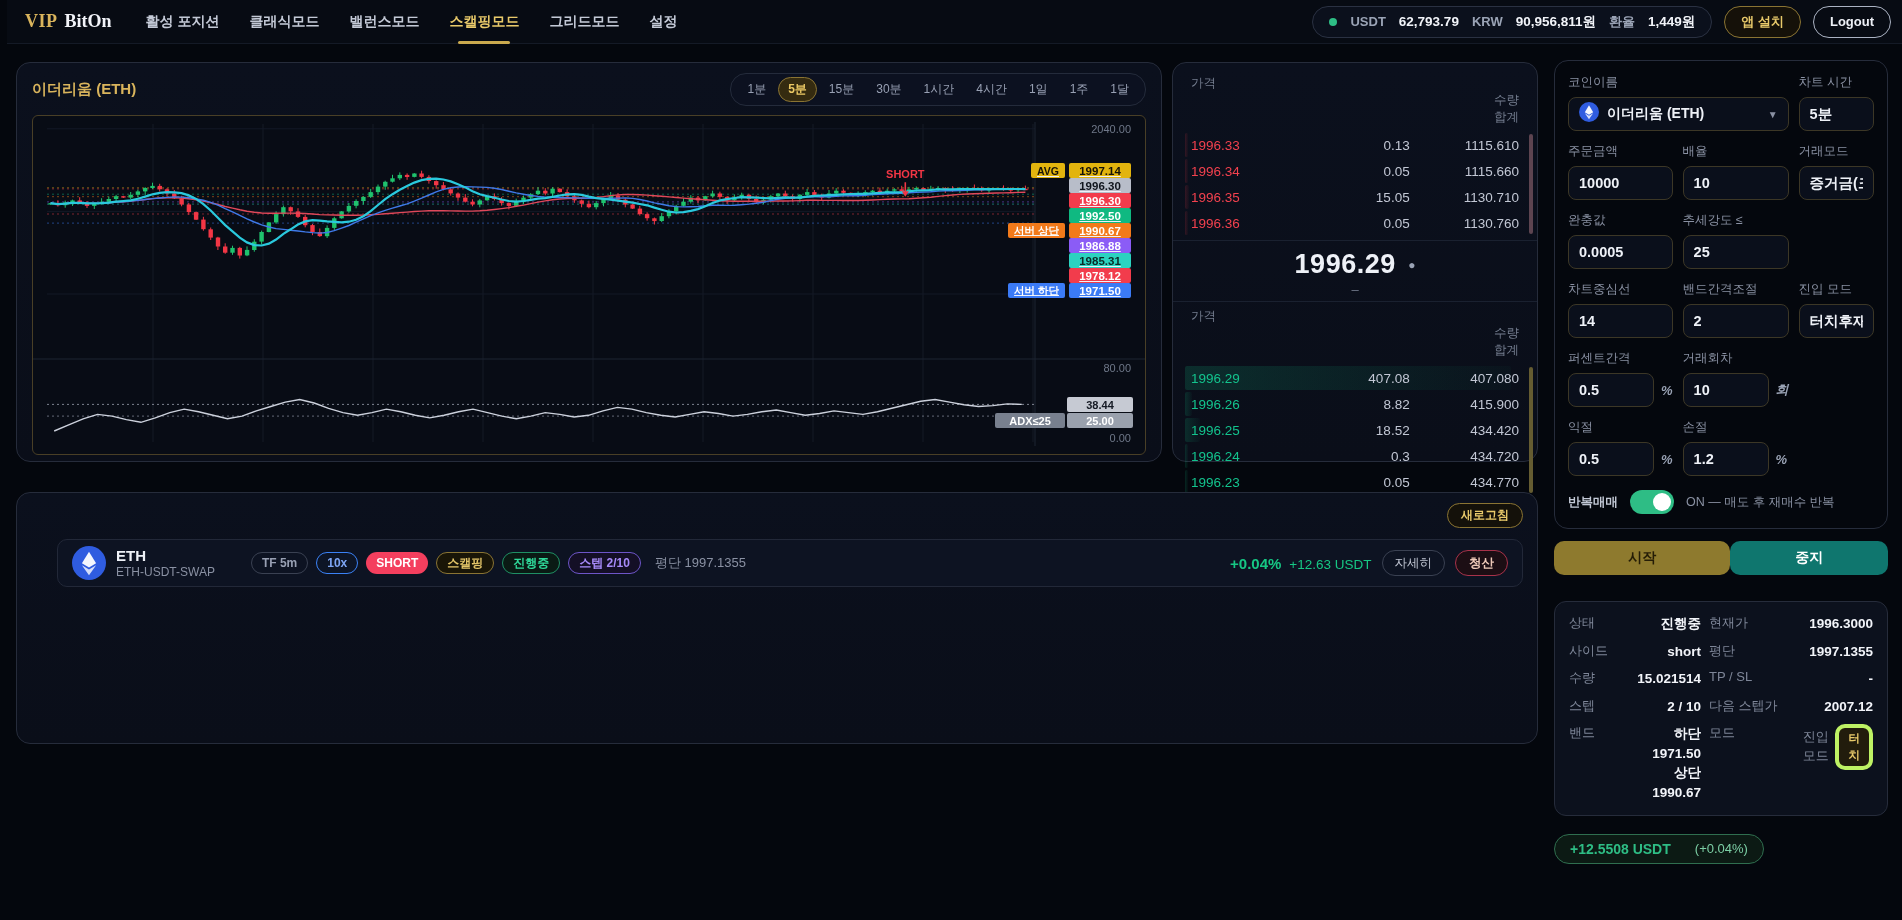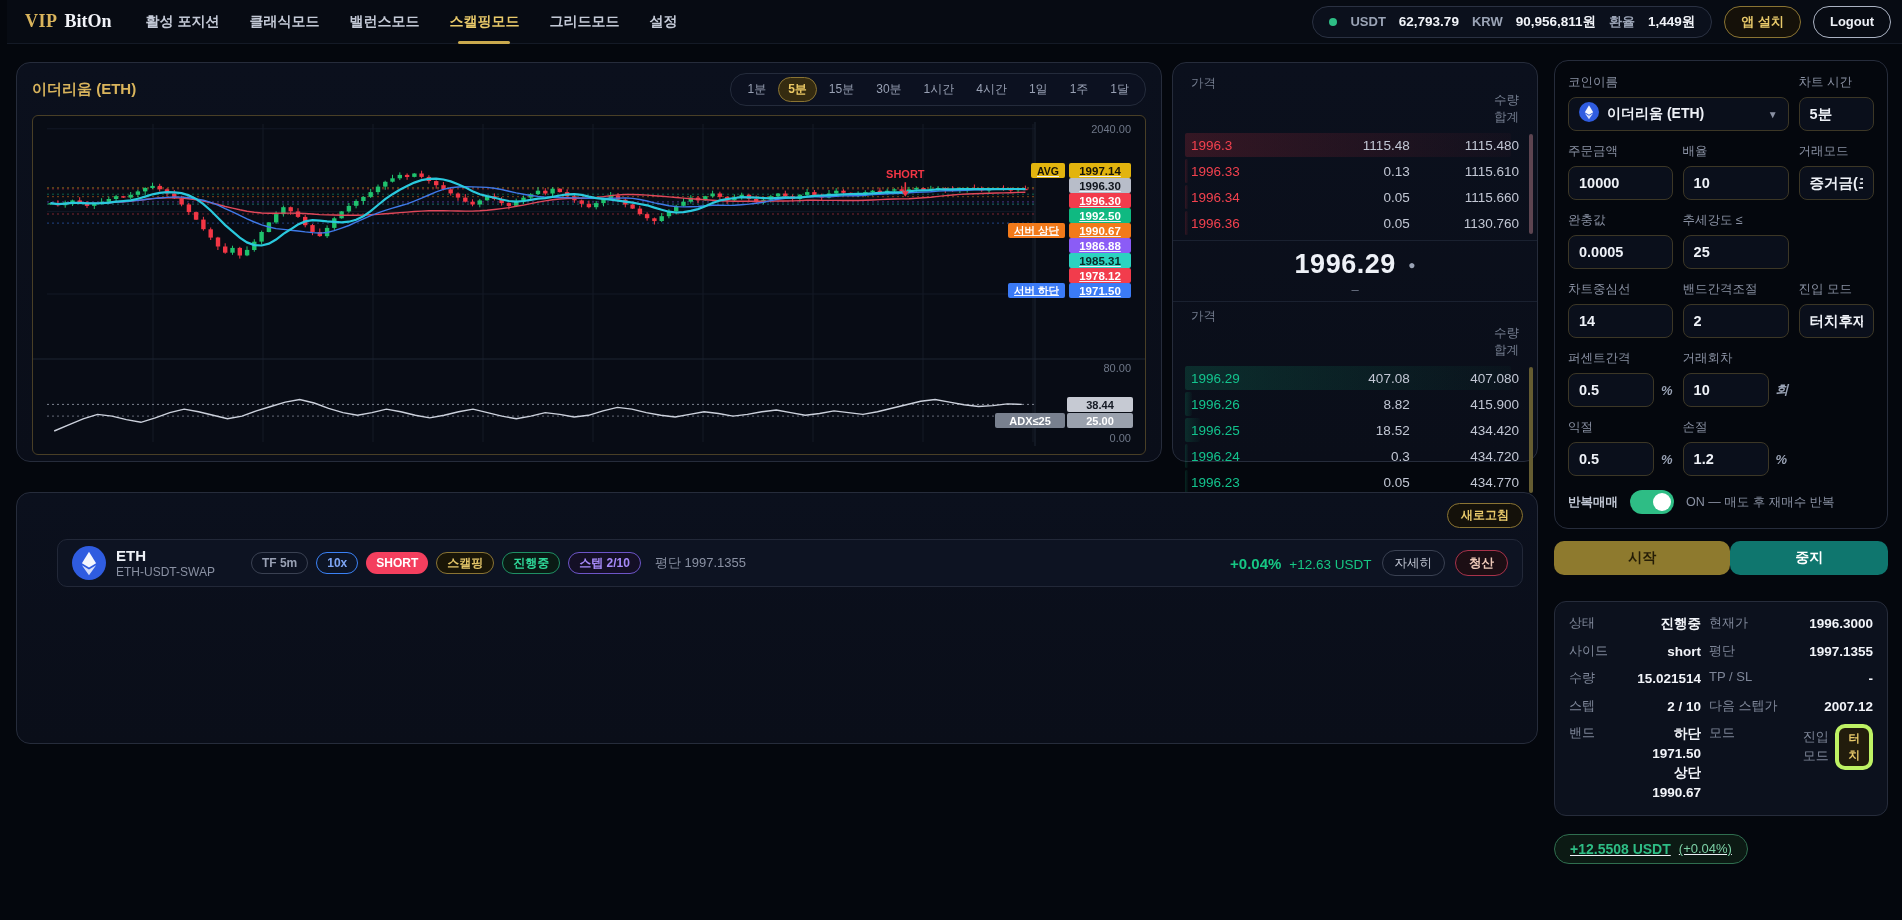--- a/index.html
+++ b/index.html
@@ -104,21 +104,21 @@
   .run-btns{display:flex;gap:0;margin-top:12px;}
   .btn-start{flex:1.12;height:34px;border-radius:10px;border:none;background:#8e7a2e;color:#241c06;font-size:14px;font-weight:700;cursor:pointer;}
   .btn-stop{flex:1;height:34px;border-radius:10px;border:none;background:#0f766e;color:#fff;font-size:14px;font-weight:700;cursor:pointer;}
   .status-panel{margin-top:26px;border:1px solid #262c3b;border-radius:12px;background:#0c111d;padding:12px 14px;}
   .s-grid{display:grid;grid-template-columns:52px 1fr 84px 1fr;gap:8px 8px;align-items:start;}
   .s-label{font-size:13px;color:#7e8698;}
   .s-val{font-size:13.5px;font-weight:700;color:#f2f4f9;text-align:right;line-height:1.45;}
   .s-val.s-flex{display:flex;justify-content:flex-end;align-items:center;gap:6px;}
   .s-gray{font-size:13px;color:#7e8698;font-weight:400;}
   .touch-pill{border:4px solid #bef264;color:#e8c96a;background:#221c0c;border-radius:10px;font-size:11.5px;font-weight:700;padding:2px 9px;}
-  .profit-pill{margin-top:18px;display:inline-flex;align-items:center;gap:8px;border:1px solid #2f6e4f;background:#0c1a14;border-radius:15px;padding:6px 15px;text-decoration:underline;}
+  .profit-pill{margin-top:18px;display:inline-flex;align-items:center;gap:24px;border:1px solid #2f6e4f;background:#0c1a14;border-radius:15px;padding:6px 15px;}
   .profit-amt{color:#2ebd85;font-size:14px;font-weight:700;}
   .profit-pct{color:#7ccfa5;font-size:13px;}
 </style>
 </head>
 <body>
 
 <header class="navbar">
   <div class="logo">
     <span class="logo-vip">VIP</span>
     <span class="logo-biton">BitOn</span>
@@ -511,37 +511,37 @@
 </section>
 
 <section class="panel ob-panel">
   <div class="ob-head">
     <span>가격</span>
     <span>수량</span>
     <span>합계</span>
   </div>
   <div class="ob-list" id="ob-asks">
     <div class="ob-scroll ask"></div>
-  <div class="ob-row">
-        <div class="ob-depth ask" style="width: 96%;"></div>
-        <span class="ob-c0 ask-t">1996.3</span>
-        <span class="ob-c1">1115.48</span>
-        <span class="ob-c2">1115.480</span>
-      </div>
       <div class="ob-row">
         <div class="ob-depth ask" style="width: 1%;"></div>
         <span class="ob-c0 ask-t">1996.33</span>
         <span class="ob-c1">0.13</span>
         <span class="ob-c2">1115.610</span>
       </div>
       <div class="ob-row">
         <div class="ob-depth ask" style="width: 1%;"></div>
         <span class="ob-c0 ask-t">1996.34</span>
         <span class="ob-c1">0.05</span>
         <span class="ob-c2">1115.660</span>
+      </div>
+      <div class="ob-row">
+        <div class="ob-depth ask" style="width: 1.3%;"></div>
+        <span class="ob-c0 ask-t">1996.35</span>
+        <span class="ob-c1">15.05</span>
+        <span class="ob-c2">1130.710</span>
       </div>
       <div class="ob-row">
         <div class="ob-depth ask" style="width: 1%;"></div>
         <span class="ob-c0 ask-t">1996.36</span>
         <span class="ob-c1">0.05</span>
         <span class="ob-c2">1130.760</span>
       </div>
     </div>
   <div class="ob-mid">
     <div>

